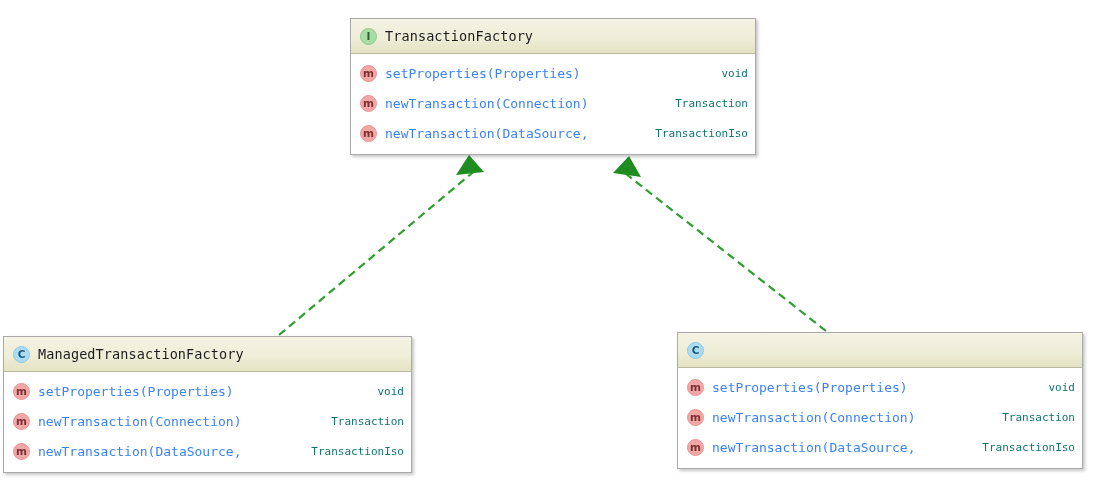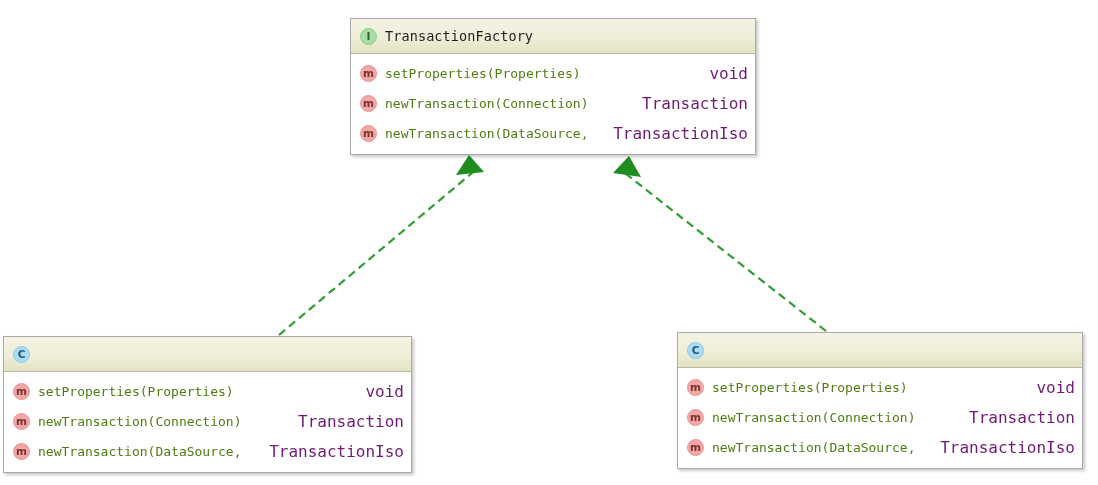--- a/index.html
+++ b/index.html
@@ -66,28 +66,28 @@
     display: flex;
     align-items: center;
     height: 30px;
     padding: 0 7px 0 9px;
     box-sizing: border-box;
     white-space: nowrap;
   }
 
   .member-sig {
     font-size: 13px;
-    color: #4d7c0f;
+    color: #3b82f6;
     margin-left: 8px;
     white-space: nowrap;
   }
 
   .member-type {
-    font-size: 16px;
-    color: #701a75;
+    font-size: 11px;
+    color: #0f766e;
     margin-left: auto;
     padding-left: 18px;
     white-space: nowrap;
   }
 
   
   .badge {
     width: 17px;
     height: 17px;
     min-width: 17px;
@@ -159,20 +159,21 @@
         <span class="badge badge-method">m</span>
         <span class="member-sig">newTransaction(DataSource,</span>
         <span class="member-type">TransactionIso</span>
       </div>
     </div>
   </div>
 
   <div class="uml-node" id="node-managed-transaction-factory" style="left:3px; top:336px; width:409px; height:137px;">
     <div class="node-header">
       <span class="badge badge-class">C</span>
+      <span class="node-title">ManagedTransactionFactory</span>
     </div>
     <div class="node-members">
       <div class="member-row">
         <span class="badge badge-method">m</span>
         <span class="member-sig">setProperties(Properties)</span>
         <span class="member-type">void</span>
       </div>
       <div class="member-row">
         <span class="badge badge-method">m</span>
         <span class="member-sig">newTransaction(Connection)</span>

